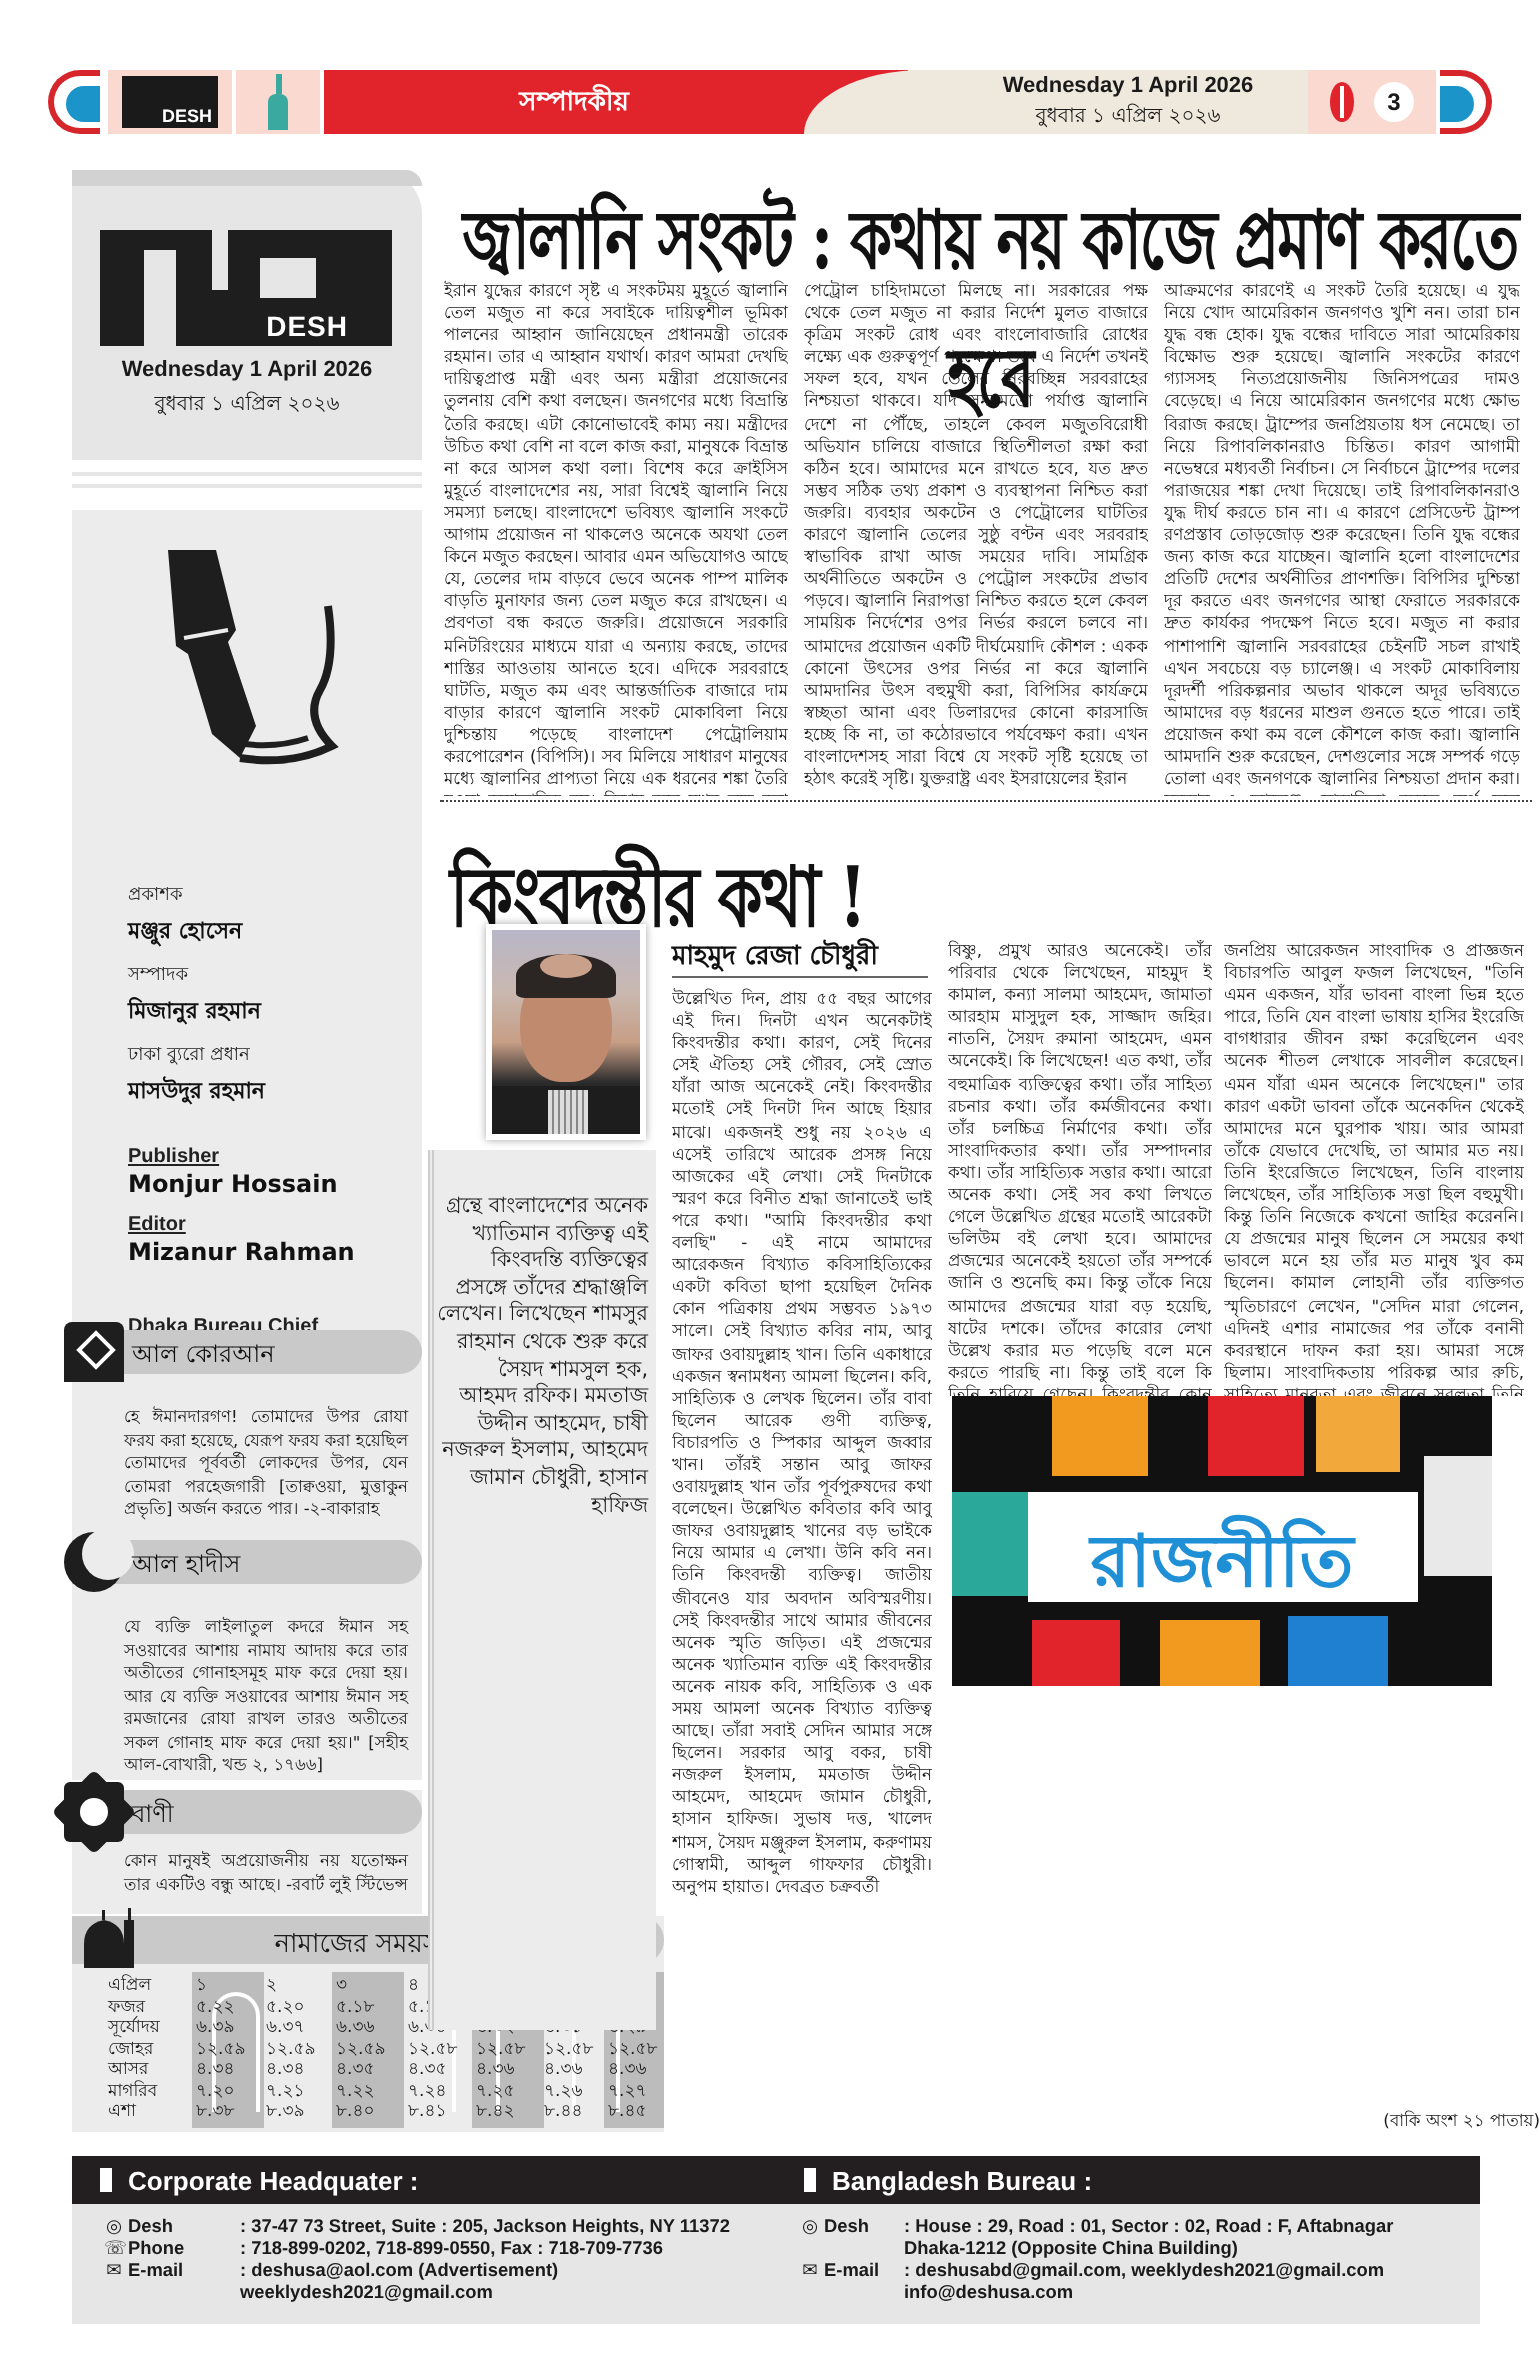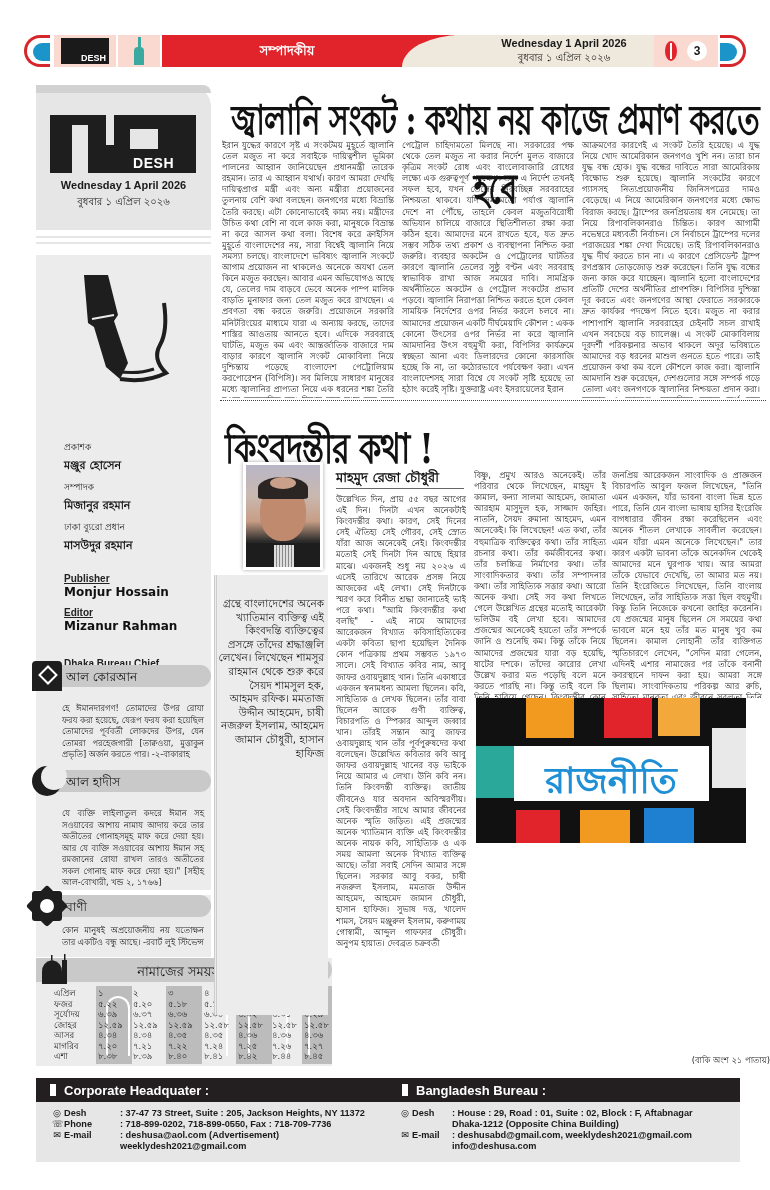--- a/index.html
+++ b/index.html
@@ -372,21 +372,21 @@
     </div>
   </div>
 </div>
 
 <div class="footer" style="left:388px; width:352px;">
   <div class="footer-head">Bangladesh Bureau :</div>
   <div class="footer-body" style="left:12px">
     <div class="frow">
       <span class="ficon">◎</span>
       <span class="flabel" style="width:40px">Desh</span>
-      <span class="fval">: House : 29, Road : 01, Suite : 02, Block : F, Aftabnagar</span>
+      <span class="fval">: House : 29, Road : 01, Sector : 02, Road : F, Aftabnagar</span>
     </div>
     <div class="frow">
       <span class="ficon"></span>
       <span class="flabel" style="width:40px"></span>
       <span class="fval">  Dhaka-1212 (Opposite China Building)</span>
     </div>
     <div class="frow">
       <span class="ficon">✉</span>
       <span class="flabel" style="width:40px">E-mail</span>
       <span class="fval">: deshusabd@gmail.com, weeklydesh2021@gmail.com</span>

